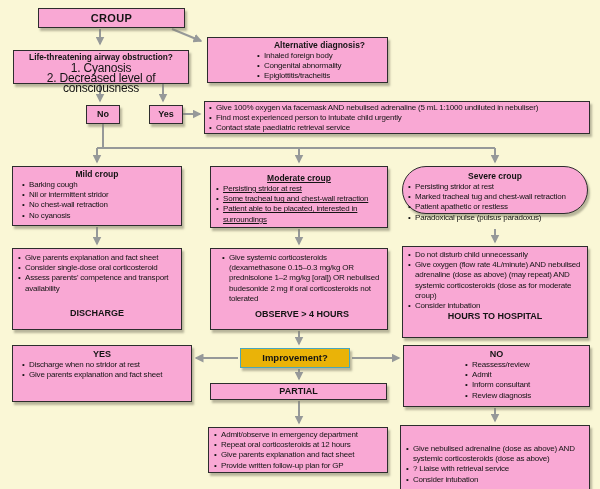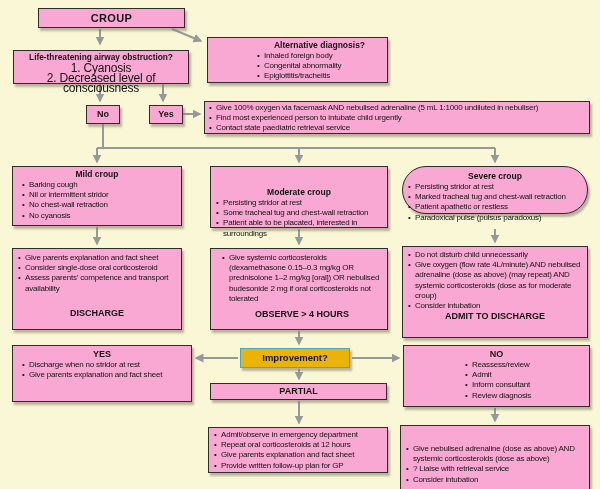--- a/index.html
+++ b/index.html
@@ -106,21 +106,21 @@
   <div class="node" style="left:12px;top:166px;width:170px;height:60px;padding:2px 4px;">
     <span class="title">Mild croup</span>
     <div class="bullets" style="padding-left:4px;">
       <div class="bullet">Barking cough</div>
       <div class="bullet">Nil or intermittent stridor</div>
       <div class="bullet">No chest-wall retraction</div>
       <div class="bullet">No cyanosis</div>
     </div>
   </div>
 
-  <div class="node" style="left:210px;top:166px;width:178px;height:62px;padding:20px 4px;">
+  <div class="node" style="left:210px;top:166px;width:178px;height:62px;padding:6px 4px;text-decoration:underline;">
     <span class="title">Moderate croup</span>
     <div class="bullets">
       <div class="bullet">Persisting stridor at rest</div>
       <div class="bullet">Some tracheal tug and chest-wall retraction</div>
       <div class="bullet">Patient able to be placated, interested in surroundings</div>
     </div>
   </div>
 
   <div class="node" style="left:402px;top:166px;width:186px;height:48px;padding:4px 4px;border-radius:31px;">
     <span class="title">Severe croup</span>
@@ -147,21 +147,21 @@
     </div>
     <span class="outcome" style="margin-top:5px;">OBSERVE &gt; 4 HOURS</span>
   </div>
 
   <div class="node" style="left:402px;top:246px;width:186px;height:92px;padding:3px 4px;">
     <div class="bullets">
       <div class="bullet">Do not disturb child unnecessarily</div>
       <div class="bullet">Give oxygen (flow rate 4L/minute) AND nebulised adrenaline (dose as above) (may repeat) AND systemic corticosteroids (dose as for moderate croup)</div>
       <div class="bullet">Consider intubation</div>
     </div>
-    <span class="outcome">ADMIT TO DISCHARGE</span>
+    <span class="outcome">HOURS TO HOSPITAL</span>
   </div>
 
   <div class="node" style="left:12px;top:345px;width:180px;height:57px;padding:3px 4px;">
     <span class="title" style="font-size:9px;">YES</span>
     <div class="bullets" style="padding-left:4px;">
       <div class="bullet">Discharge when no stridor at rest</div>
       <div class="bullet">Give parents explanation and fact sheet</div>
     </div>
   </div>
 

